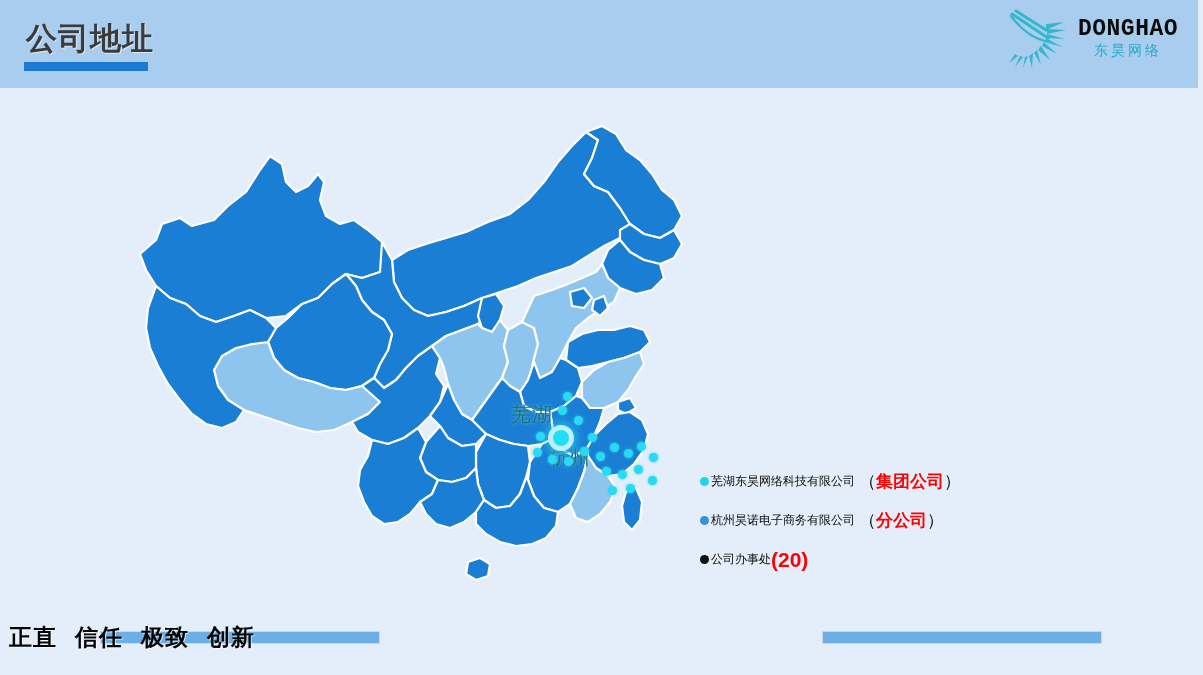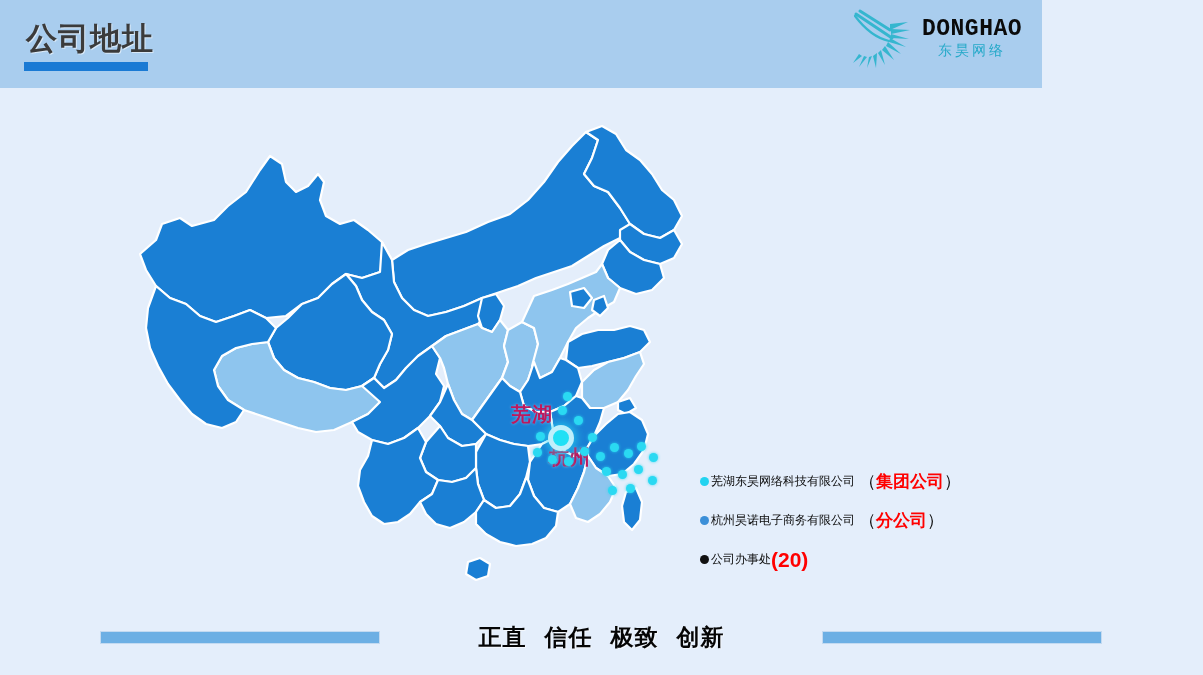--- a/index.html
+++ b/index.html
@@ -12,21 +12,21 @@
     background: #e4eefb;
     font-family: "Liberation Sans", "DejaVu Sans", sans-serif;
     overflow: hidden;
     position: relative;
   }
 
   
   .header {
     position: absolute;
     left: 0; top: 0;
-    width: 1042px;
+    width: 1198px;
     height: 88px;
     background: #a9cdee;
   }
   .page-title {
     position: absolute;
     left: 26px;
     top: 18px;
     font-size: 31px;
     font-weight: bold;
     color: #3b3b3b;
@@ -85,22 +85,22 @@
     left: 96px;
     top: 120px;
     width: 600px;
     height: 495px;
   }
   .map-svg { display: block; width: 600px; height: 495px; }
 
   .city-label {
     position: absolute;
     font-size: 20px;
-    font-weight: bold;
-    color: #be185d;
+    font-weight: normal;
+    color: #0f766e;
     text-shadow: 0 0 3px rgba(255,255,255,0.45);
     white-space: nowrap;
     letter-spacing: 1px;
   }
   .city-wuhu { left: 415px; top: 281px; }
   .city-hangzhou { left: 453px; top: 324px; }
 
   .marker-main {
     position: absolute;
     left: 452px;
@@ -167,21 +167,20 @@
     border: 1px solid #c3daf1;
     box-sizing: border-box;
   }
   .footer-bar-left  { left: 100px;  width: 280px; }
   .footer-bar-right { left: 822px;  width: 280px; }
   .footer-slogan {
     position: absolute;
     left: 0;
     top: 622px;
     width: 1203px;
-    text-align: center;
     font-size: 23px;
     font-weight: bold;
     color: #050505;
     letter-spacing: 1px;
     text-shadow: 1px 1px 0 rgba(255,255,255,0.6);
   }
   .slogan-word { margin: 0 9px; }
 </style>
 </head>
 <body>

